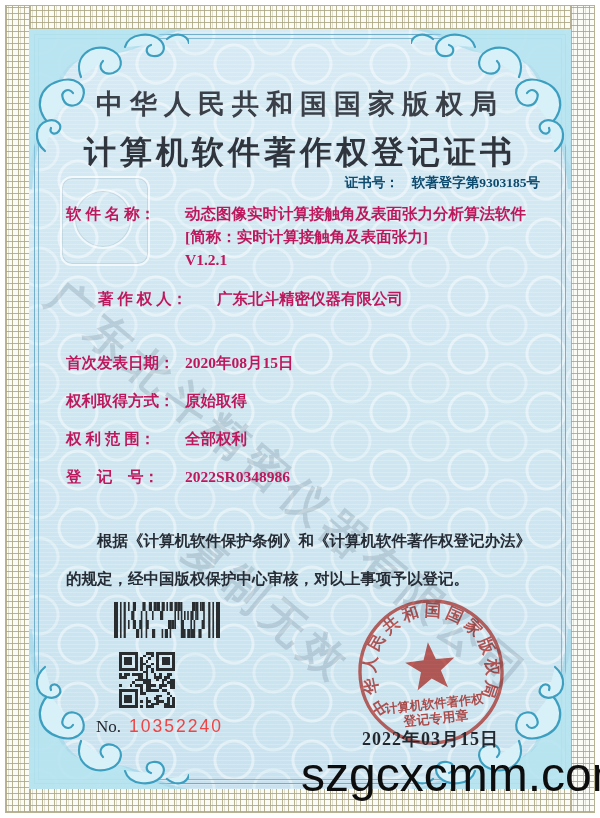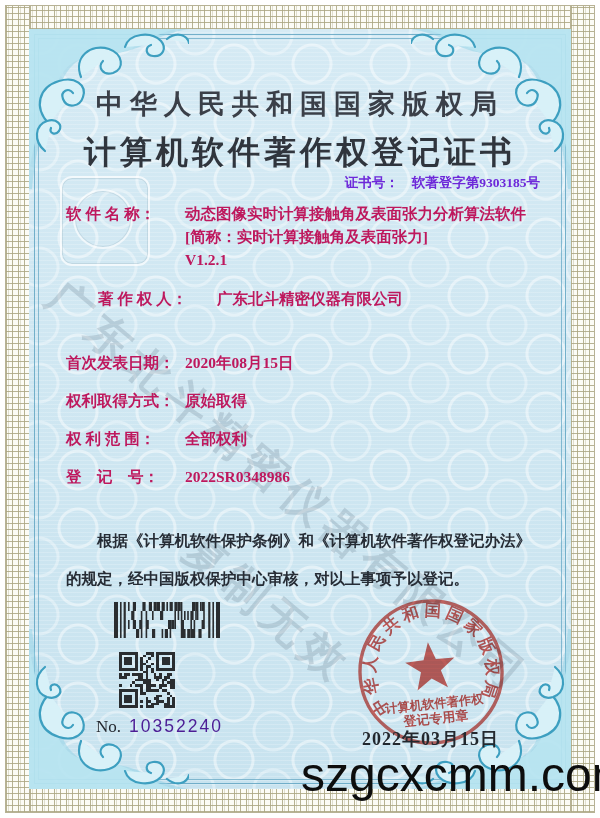--- a/index.html
+++ b/index.html
@@ -42,35 +42,35 @@
   
   .wm{position:absolute;white-space:nowrap;font-weight:bold;color:rgba(120,143,158,.30);
       transform-origin:0 0;transform:rotate(40deg);letter-spacing:7px;pointer-events:none;}
   .wm1{left:72px;top:268px;font-size:44px;}
   .wm2{left:208px;top:520px;font-size:44px;}
   
   .authority{position:absolute;left:0;right:0;top:86px;text-align:center;font-size:27px;font-weight:bold;
              letter-spacing:7px;color:#3a3f48;}
   .title{position:absolute;left:0;right:0;top:131px;text-align:center;font-size:32px;font-weight:bold;
          letter-spacing:4px;color:#30353d;}
-  .certno{position:absolute;top:174px;right:60px;font-size:13.5px;font-weight:bold;color:#6d28d9;}
+  .certno{position:absolute;top:174px;right:60px;font-size:13.5px;font-weight:bold;color:#0c4a6e;}
   .certno .v{margin-left:13px;}
   .rows{position:absolute;left:66px;top:202px;width:482px;font-size:15.5px;font-weight:bold;color:#be185d;}
   .row{display:flex;line-height:23px;}
   .row .lbl{flex:0 0 119px;}
   .row.owner{margin-top:16px;margin-left:32px;}
   .row.gap-big{margin-top:41px;}
   .row.simple{margin-bottom:15px;}
   .statement{position:absolute;left:66px;right:58px;top:522px;font-size:15.5px;font-weight:bold;
              line-height:38px;color:#262c35;text-indent:2em;}
   
   .barcode{position:absolute;left:114px;top:602px;width:106px;height:36px;}
   .qrcode{position:absolute;left:119px;top:652px;width:56px;height:56px;}
   .serial{position:absolute;left:96px;top:716px;font-size:17px;color:#23282f;}
-  .serial .no-num{color:#4c1d95;font-family:"Liberation Sans","DejaVu Sans",sans-serif;
+  .serial .no-num{color:#ef4444;font-family:"Liberation Sans","DejaVu Sans",sans-serif;
                   letter-spacing:2px;margin-left:8px;font-size:17.5px;}
   
   .stamp{position:absolute;left:355px;top:596px;width:152px;height:152px;transform:rotate(-6deg);
          mix-blend-mode:multiply;opacity:.92;}
   .stamp-date{position:absolute;left:362px;top:727px;font-size:18px;font-weight:bold;
               letter-spacing:1px;color:#23282e;text-align:center;}
   
   .domain{position:absolute;left:301px;top:747px;font-size:48px;color:#0d0d0d;
           font-family:"Liberation Sans","DejaVu Sans",sans-serif;white-space:nowrap;letter-spacing:0;}
 </style>

